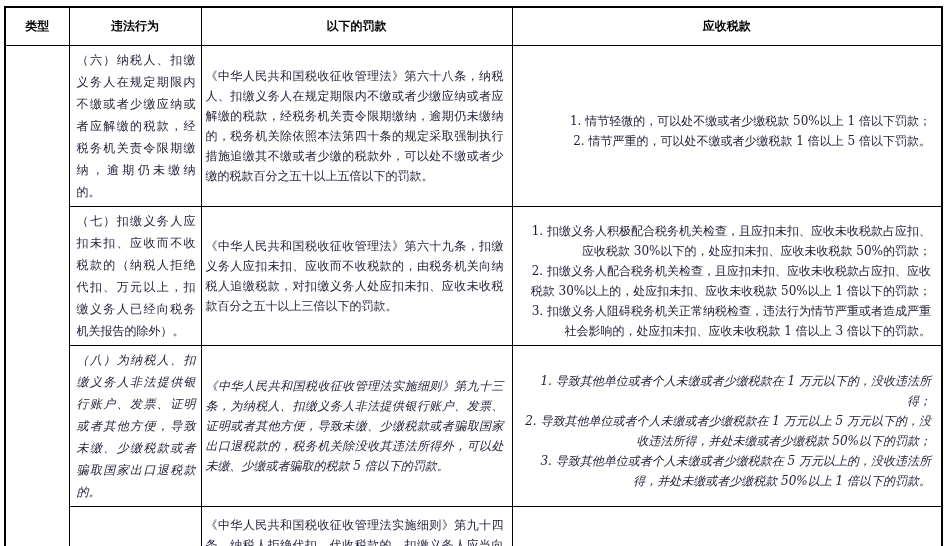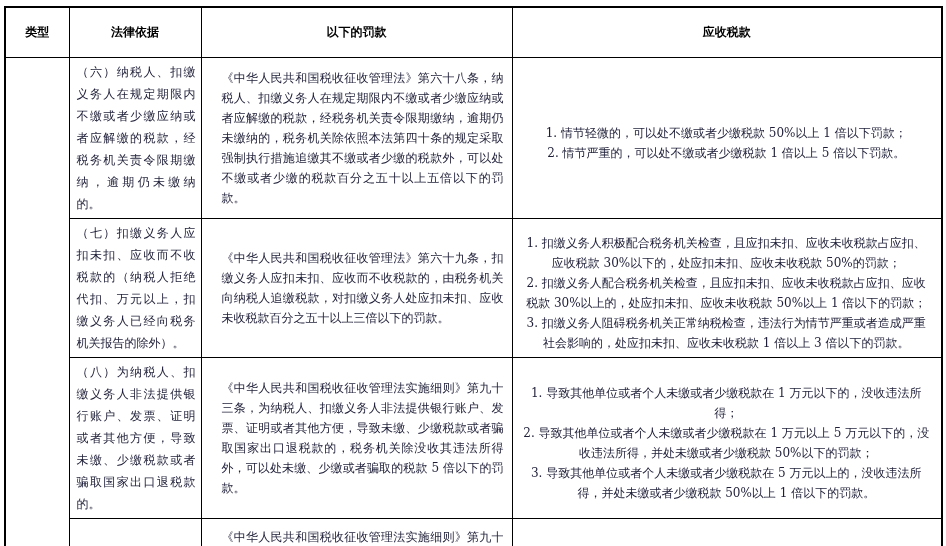--- a/index.html
+++ b/index.html
@@ -29,71 +29,71 @@
     border: 1px solid #000000;
     vertical-align: middle;
     box-sizing: border-box;
     overflow: hidden;
   }
   .tbl th {
     color: #000000;
     font-weight: bold;
     font-size: 12px;
     text-align: center;
-    padding: 16px;
+    padding: 10px;
   }
   col.c1 { width: 64px; }
   col.c2 { width: 132px; }
   col.c3 { width: 311px; }
   col.c4 { width: 430px; }
   tr.hr  { height: 23px; }
   tr.r1  { height: 140px; }
   tr.r2  { height: 136px; }
-  tr.r3  { height: 118px; }
+  tr.r3  { height: 118px; font-style: italic; }
   tr.r4  { height: 118px; }
   td.type-cell {
     text-align: center;
   }
   td.behavior-cell {
     font-size: 12px;
     line-height: 22px;
     padding: 3px 5px 3px 7px;
     text-align: justify;
     text-justify: inter-ideograph;
   }
   td.legal-cell {
     font-size: 12px;
     line-height: 20px;
-    padding: 3px 8px 3px 20px;
+    padding: 3px 8px 3px 4px;
     text-align: justify;
     text-justify: inter-ideograph;
   }
   td.standard-cell {
     font-size: 12px;
     line-height: 20px;
     padding: 12px 10px 3px 9px;
     white-space: pre-line;
-    text-align: center;
+    text-align: right;
   }
 </style>
 </head>
 <body>
 
 <div class="page">
   <table class="tbl">
     <colgroup>
       <col class="c1">
       <col class="c2">
       <col class="c3">
       <col class="c4">
     </colgroup>
     <tbody>
         <tr class="hr">
       <th>类型</th>
-      <th>法律依据</th>
+      <th>违法行为</th>
       <th>以下的罚款</th>
       <th>应收税款</th>
     </tr>
     <tr class="r1">
       <td class="type-cell" rowspan="4"></td>
       <td class="behavior-cell">（六）纳税人、扣缴义务人在规定期限内不缴或者少缴应纳或者应解缴的税款，经税务机关责令限期缴纳，逾期仍未缴纳的。</td>
       <td class="legal-cell">《中华人民共和国税收征收管理法》第六十八条，纳税人、扣缴义务人在规定期限内不缴或者少缴应纳或者应解缴的税款，经税务机关责令限期缴纳，逾期仍未缴纳的，税务机关除依照本法第四十条的规定采取强制执行措施追缴其不缴或者少缴的税款外，可以处不缴或者少缴的税款百分之五十以上五倍以下的罚款。</td>
       <td class="standard-cell">1. 情节轻微的，可以处不缴或者少缴税款 50%以上 1 倍以下罚款；
 2. 情节严重的，可以处不缴或者少缴税款 1 倍以上 5 倍以下罚款。</td>
     </tr>

